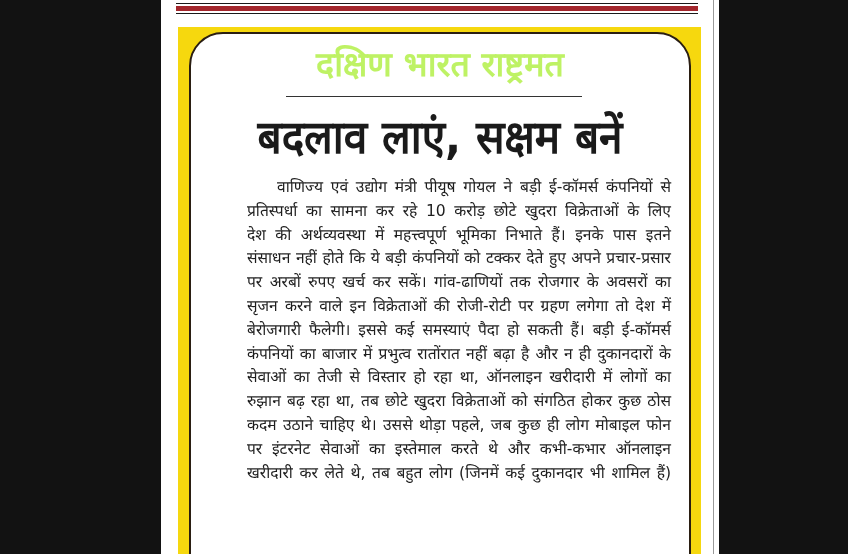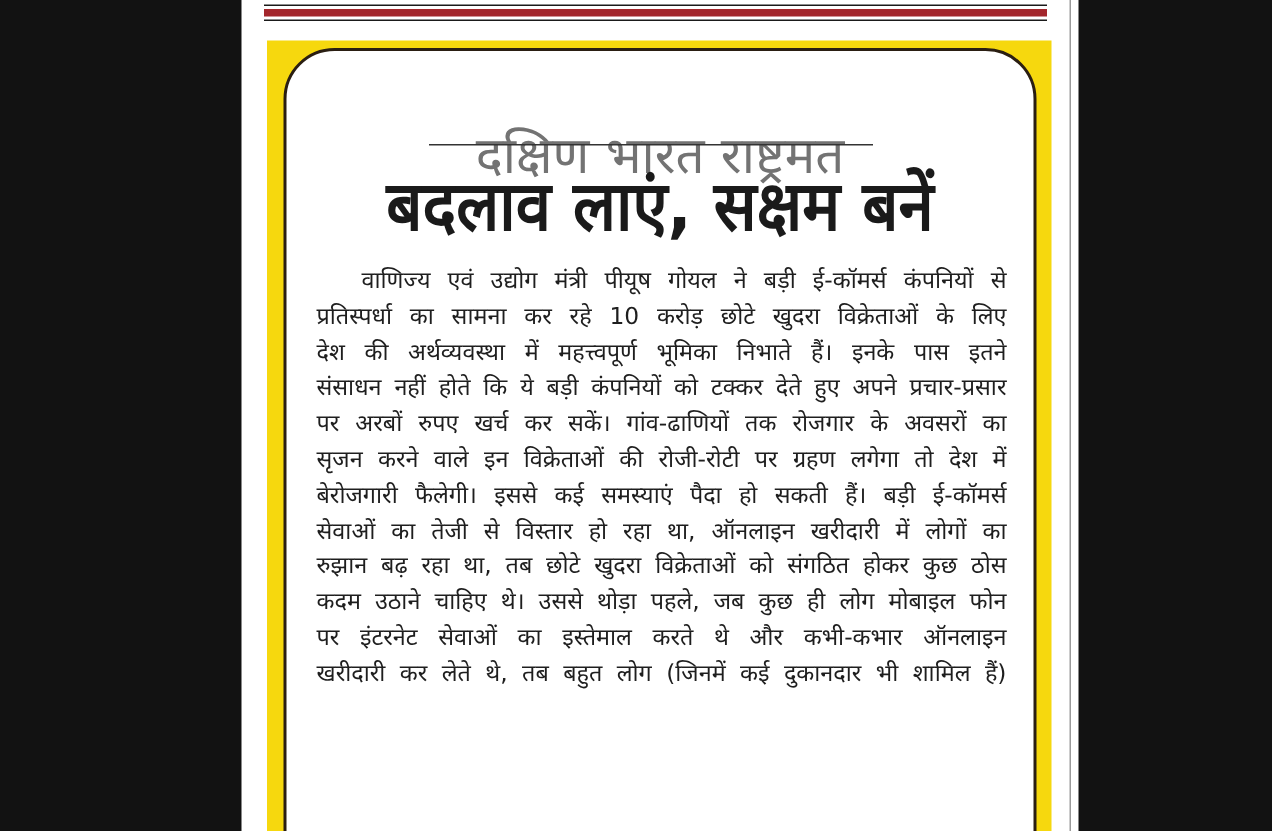--- a/index.html
+++ b/index.html
@@ -26,27 +26,26 @@
   }
   .panel {
     position: absolute; left: 189px; top: 32px; width: 498px; height: 540px;
     background: #ffffff;
     border: 2px solid #2a1e12;
     border-radius: 34px 34px 0 0;
   }
   .masthead {
     position: absolute; left: 190px; top: 40px; width: 500px;
     text-align: center;
-    color: #737373;
+    color: #bef264;
     font-family: "DejaVu Sans", sans-serif;
-    font-weight: normal;
+    font-weight: bold;
     font-size: 34px;
     line-height: 48px;
     letter-spacing: 0px;
-    margin-top: 40px;
   }
   .divider {
     position: absolute; left: 286px; top: 96px; width: 296px; height: 1px;
     background: #333333;
   }
   .headline {
     position: absolute; left: 190px; top: 106px; width: 500px;
     text-align: center;
     color: #1a1a1a;
     font-family: "DejaVu Sans", sans-serif;
@@ -61,20 +60,21 @@
     font-family: "DejaVu Sans", sans-serif;
     font-size: 15.6px;
     line-height: 23.8px;
   }
   .body-line {
     display: block;
     white-space: nowrap;
     text-align: justify;
     text-align-last: justify;
     height: 23.8px;
+    margin-left: 36px;
   }
   .body-line.indent { padding-left: 30px; }
 </style>
 </head>
 <body>
 
 <div class="page"></div>
 <div class="page-edge"></div>
 
 <div class="rule-top"></div>
@@ -89,18 +89,19 @@
 <div class="headline">बदलाव लाएं, सक्षम बनें</div>
 
 <div class="body-text">
   <span class="body-line indent">वाणिज्य एवं उद्योग मंत्री पीयूष गोयल ने बड़ी ई-कॉमर्स कंपनियों से</span>
   <span class="body-line">प्रतिस्पर्धा का सामना कर रहे 10 करोड़ छोटे खुदरा विक्रेताओं के लिए</span>
   <span class="body-line">देश की अर्थव्यवस्था में महत्त्वपूर्ण भूमिका निभाते हैं। इनके पास इतने</span>
   <span class="body-line">संसाधन नहीं होते कि ये बड़ी कंपनियों को टक्कर देते हुए अपने प्रचार-प्रसार</span>
   <span class="body-line">पर अरबों रुपए खर्च कर सकें। गांव-ढाणियों तक रोजगार के अवसरों का</span>
   <span class="body-line">सृजन करने वाले इन विक्रेताओं की रोजी-रोटी पर ग्रहण लगेगा तो देश में</span>
   <span class="body-line">बेरोजगारी फैलेगी। इससे कई समस्याएं पैदा हो सकती हैं। बड़ी ई-कॉमर्स</span>
+  <span class="body-line">कंपनियों का बाजार में प्रभुत्व रातोंरात नहीं बढ़ा है और न ही दुकानदारों के</span>
   <span class="body-line">सेवाओं का तेजी से विस्तार हो रहा था, ऑनलाइन खरीदारी में लोगों का</span>
   <span class="body-line">रुझान बढ़ रहा था, तब छोटे खुदरा विक्रेताओं को संगठित होकर कुछ ठोस</span>
   <span class="body-line">कदम उठाने चाहिए थे। उससे थोड़ा पहले, जब कुछ ही लोग मोबाइल फोन</span>
   <span class="body-line">पर इंटरनेट सेवाओं का इस्तेमाल करते थे और कभी-कभार ऑनलाइन</span>
   <span class="body-line">खरीदारी कर लेते थे, तब बहुत लोग (जिनमें कई दुकानदार भी शामिल हैं)</span>
 </div>
 
 </body></html>

